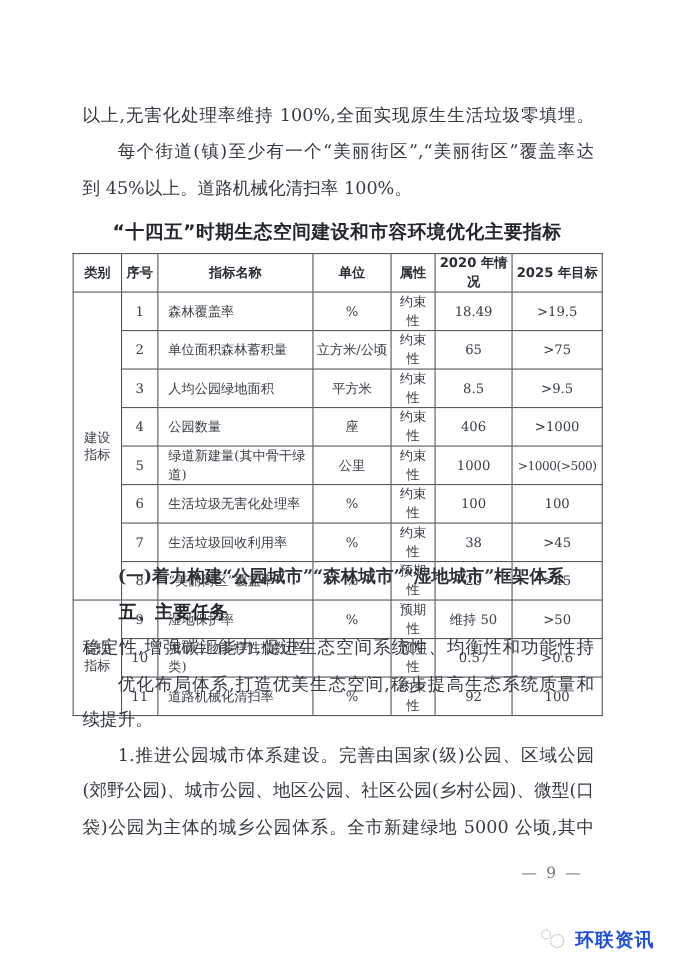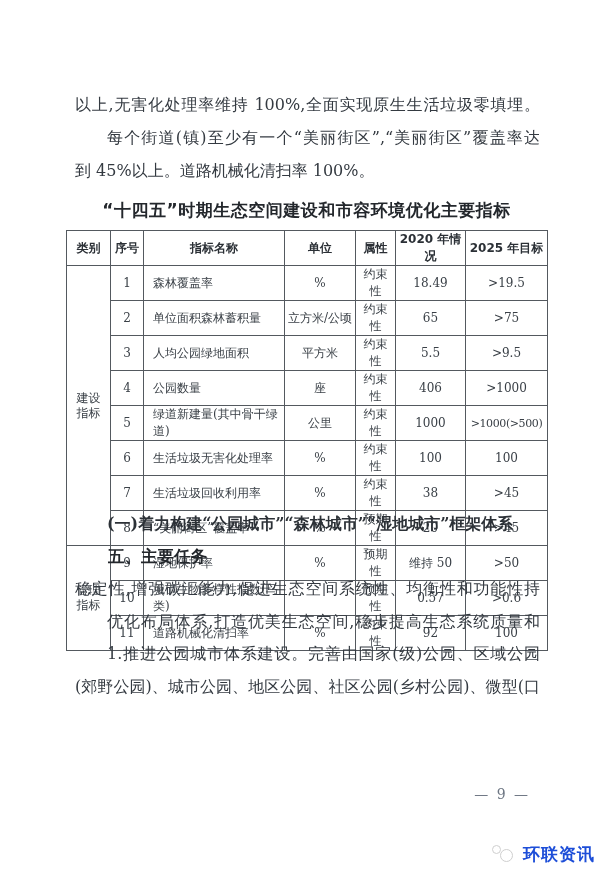--- a/index.html
+++ b/index.html
@@ -122,21 +122,21 @@
         <td>立方米/公顷</td>
         <td>约束性</td>
         <td>65</td>
         <td>&gt;75</td>
       </tr>
       <tr>
         <td>3</td>
         <td class="name">人均公园绿地面积</td>
         <td>平方米</td>
         <td>约束性</td>
-        <td>5.5</td>
+        <td>8.5</td>
         <td>&gt;9.5</td>
       </tr>
       <tr>
         <td>4</td>
         <td class="name">公园数量</td>
         <td>座</td>
         <td>约束性</td>
         <td>406</td>
         <td>&gt;1000</td>
       </tr>
@@ -201,22 +201,24 @@
         <td>100</td>
       </tr>
     </tbody>
   </table>
 
   <div class="tb" id="tasks">
     <div class="line heading-sub">(一)着力构建“公园城市”“森林城市”“湿地城市”框架体系</div>
     <div class="line heading-main">五、主要任务</div>
     <div class="line jl">稳定性,增强碳汇能力,促进生态空间系统性、均衡性和功能性持</div>
     <div class="line jl ind">优化布局体系,打造优美生态空间,稳步提高生态系统质量和</div>
+    <div class="line">续提升。</div>
     <div class="line jl ind">1.推进公园城市体系建设。完善由国家(级)公园、区域公园</div>
     <div class="line jl">(郊野公园)、城市公园、地区公园、社区公园(乡村公园)、微型(口</div>
+    <div class="line jl">袋)公园为主体的城乡公园体系。全市新建绿地 5000 公顷,其中</div>
   </div>
 
   <div id="page-number">— 9 —</div>
 
   <div id="brand">
     <span id="brand-logo">
       <i class="c1"></i>
         <i class="c2"></i>
     </span>
     <span>环联资讯</span>

